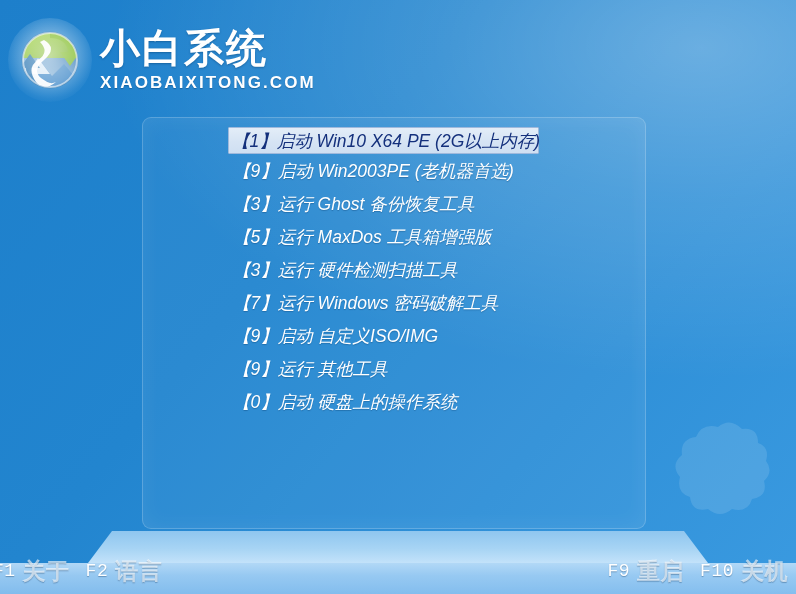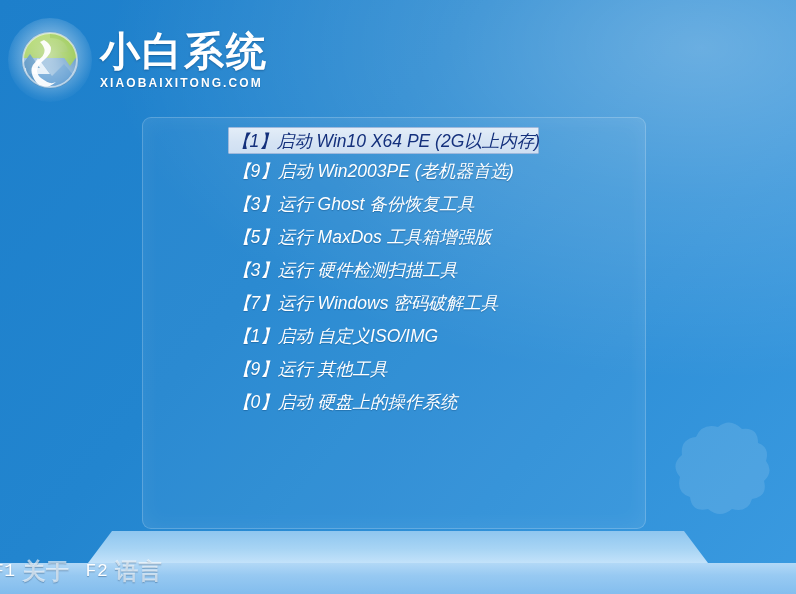--- a/index.html
+++ b/index.html
@@ -69,21 +69,21 @@
   #logo-title {
     font-size: 40px;
     line-height: 1.05;
     font-weight: 700;
     color: #ffffff;
     letter-spacing: 2px;
     text-shadow: 0 1px 2px rgba(0,40,80,0.35);
   }
   #logo-sub {
     margin-top: 4px;
-    font-size: 12px;
+    font-size: 17px;
     font-weight: 700;
     color: #ffffff;
     letter-spacing: 2.1px;
     text-shadow: 0 1px 1px rgba(0,40,80,0.35);
   }
 
   
   #menu-panel {
     position: absolute;
     left: 142px;
@@ -239,21 +239,21 @@
   </div>
 
   <div id="menu-panel">
     <div id="menu-list">
         <div class="menu-item selected">【1】启动 Win10 X64 PE (2G以上内存)</div>
         <div class="menu-item">【9】启动 Win2003PE (老机器首选)</div>
         <div class="menu-item">【3】运行 Ghost 备份恢复工具</div>
         <div class="menu-item">【5】运行 MaxDos 工具箱增强版</div>
         <div class="menu-item">【3】运行 硬件检测扫描工具</div>
         <div class="menu-item">【7】运行 Windows 密码破解工具</div>
-        <div class="menu-item">【1】启动 自定义ISO/IMG</div>
+        <div class="menu-item">【9】启动 自定义ISO/IMG</div>
         <div class="menu-item">【9】运行 其他工具</div>
         <div class="menu-item">【0】启动 硬盘上的操作系统</div>
       </div>
   </div>
 
   <svg id="pedestal-top" viewBox="0 0 796 36" preserveAspectRatio="none" xmlns="http://www.w3.org/2000/svg">
     <defs>
       <linearGradient id="pedTop" x1="0" y1="0" x2="0" y2="1">
         <stop offset="0%" stop-color="#8fc6ef"></stop>
         <stop offset="55%" stop-color="#a7d4f4"></stop>
@@ -265,15 +265,21 @@
   </svg>
   <div id="pedestal-face"></div>
 
   <div id="status-bar">
     <div id="status-left" class="status-group">
         <span class="key-label">F1</span>
         <span class="key-desc">关于</span>
         <span class="key-label">F2</span>
         <span class="key-desc">语言</span>
       </div>
+    <div id="status-right" class="status-group">
+        <span class="key-label">F9</span>
+        <span class="key-desc">重启</span>
+        <span class="key-label">F10</span>
+        <span class="key-desc">关机</span>
+      </div>
   </div>
 
 </div>
 
 </body></html>

